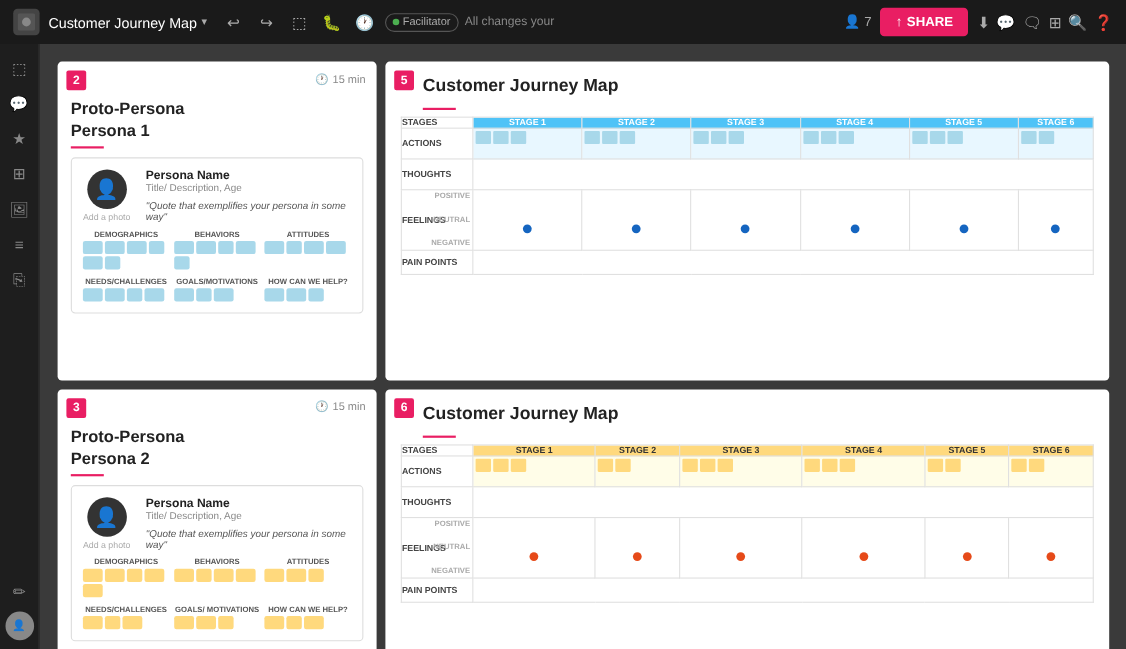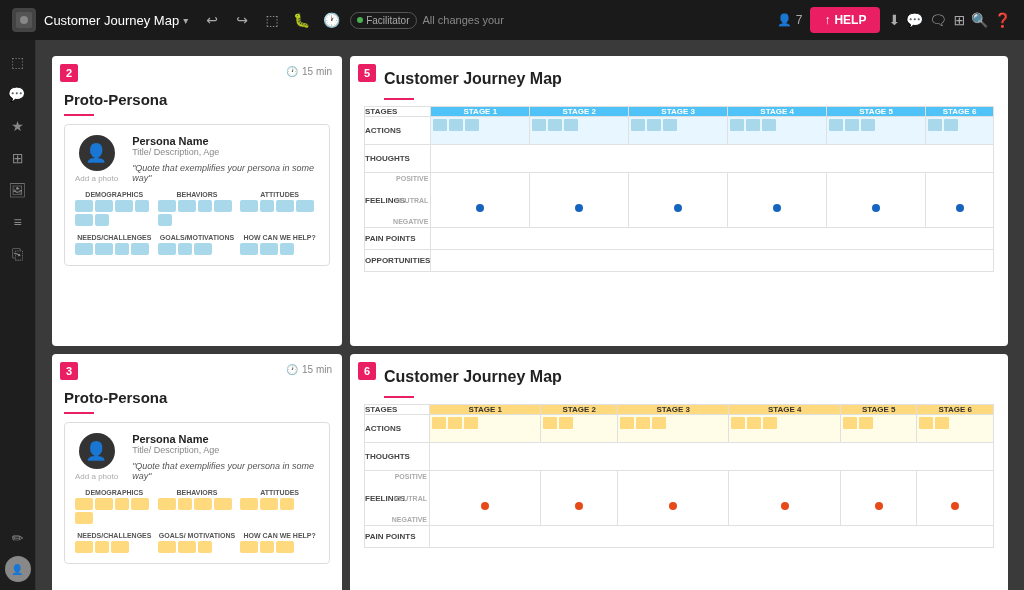--- a/index.html
+++ b/index.html
@@ -94,21 +94,21 @@
       <span>Facilitator</span>
     </div>
     <span class="saved-text">All changes your</span>
   </div>
   <div class="topbar-right">
     <div class="users-count">
       <span>👤</span>
       <span>7</span>
     </div>
     <button class="share-btn">
-      ↑ <span>HELP</span>
+      ↑ <span>SHARE</span>
     </button>
     <div class="topbar-tool-icons">
       <span class="topbar-tool-icon">⬇</span>
       <span class="topbar-tool-icon">💬</span>
       <span class="topbar-tool-icon">🗨</span>
       <span class="topbar-tool-icon">⊞</span>
       <span class="topbar-tool-icon">🔍</span>
       <span class="topbar-tool-icon">❓</span>
     </div>
   </div>
@@ -133,20 +133,21 @@
   <div class="canvas">
 
     <div class="card persona-card" style="grid-column:1; grid-row:1;">
       <div class="card-number">2</div>
       <div class="timer-badge">
         <span>🕐</span>
         <span>15 min</span>
       </div>
       <div class="persona-heading">
         <div>Proto-Persona</div>
+        <div>Persona 1</div>
       </div>
       <div class="divider-red"></div>
       <div class="persona-card-inner">
         <div style="display:flex;align-items:flex-start;gap:6px;">
           <div style="display:flex;flex-direction:column;align-items:center;flex-shrink:0;">
             <div class="persona-avatar">👤</div>
             <div class="add-photo">Add a photo</div>
           </div>
           <div class="persona-info">
             <div class="persona-name">Persona Name</div>
@@ -313,36 +314,33 @@
               <div class="dot-blue" style="margin:auto;margin-top:16px;"></div>
             </td>
             <td style="vertical-align:middle;text-align:center;">
               <div class="dot-blue" style="margin:auto;margin-top:16px;"></div>
             </td>
           </tr>
           <tr>
             <td class="row-label">PAIN POINTS</td>
             <td colspan="6" style="height:22px;"></td>
           </tr>
-          <tr>
-            <td class="row-label">OPPORTUNITIES</td>
-            <td colspan="6" style="height:22px;"></td>
-          </tr>
         </tbody>
       </table>
     </div>
 
     <div class="card persona-card" style="grid-column:1; grid-row:2;">
       <div class="card-number">3</div>
       <div class="timer-badge">
         <span>🕐</span>
         <span>15 min</span>
       </div>
       <div class="persona-heading">
         <div>Proto-Persona</div>
+        <div>Persona 2</div>
       </div>
       <div class="divider-red"></div>
       <div class="persona-card-inner">
         <div style="display:flex;align-items:flex-start;gap:6px;">
           <div style="display:flex;flex-direction:column;align-items:center;flex-shrink:0;">
             <div class="persona-avatar">👤</div>
             <div class="add-photo">Add a photo</div>
           </div>
           <div class="persona-info">
             <div class="persona-name">Persona Name</div>

